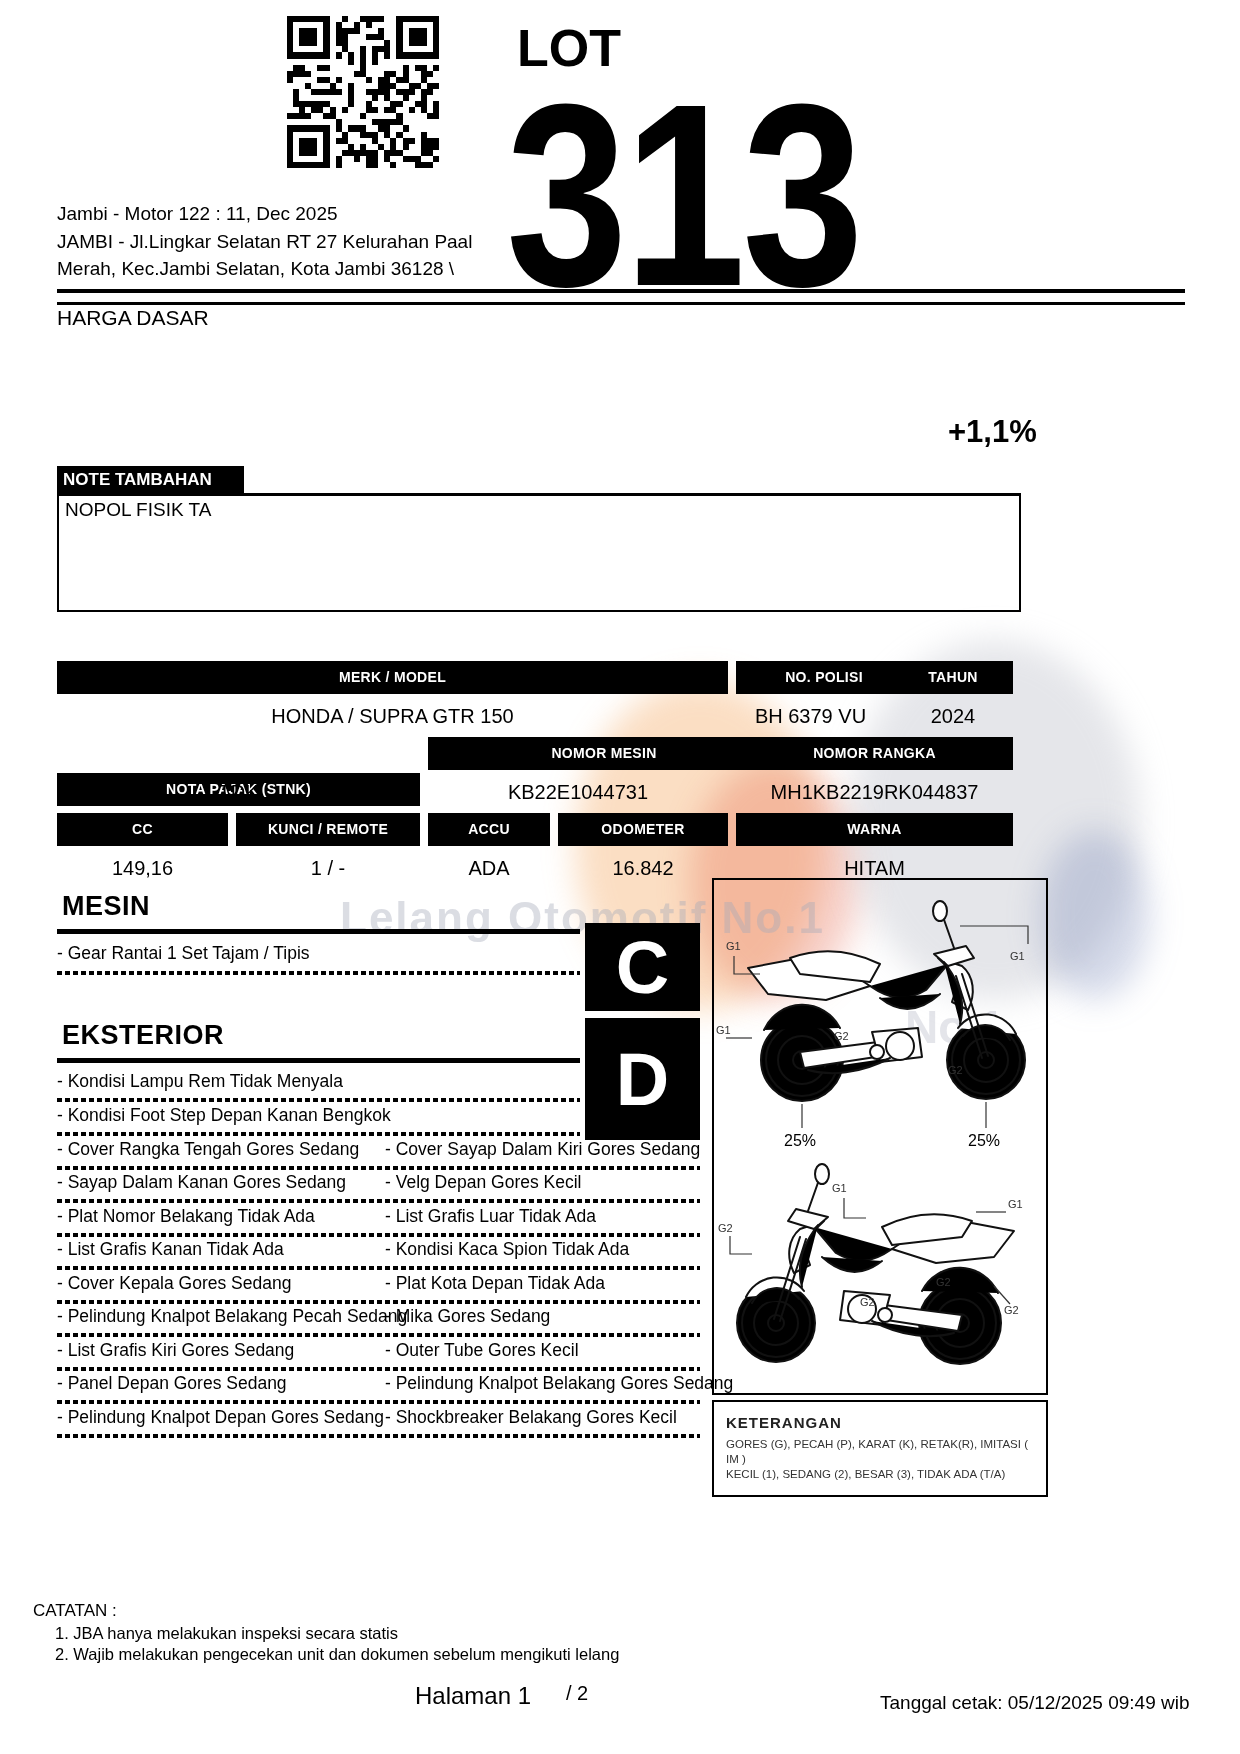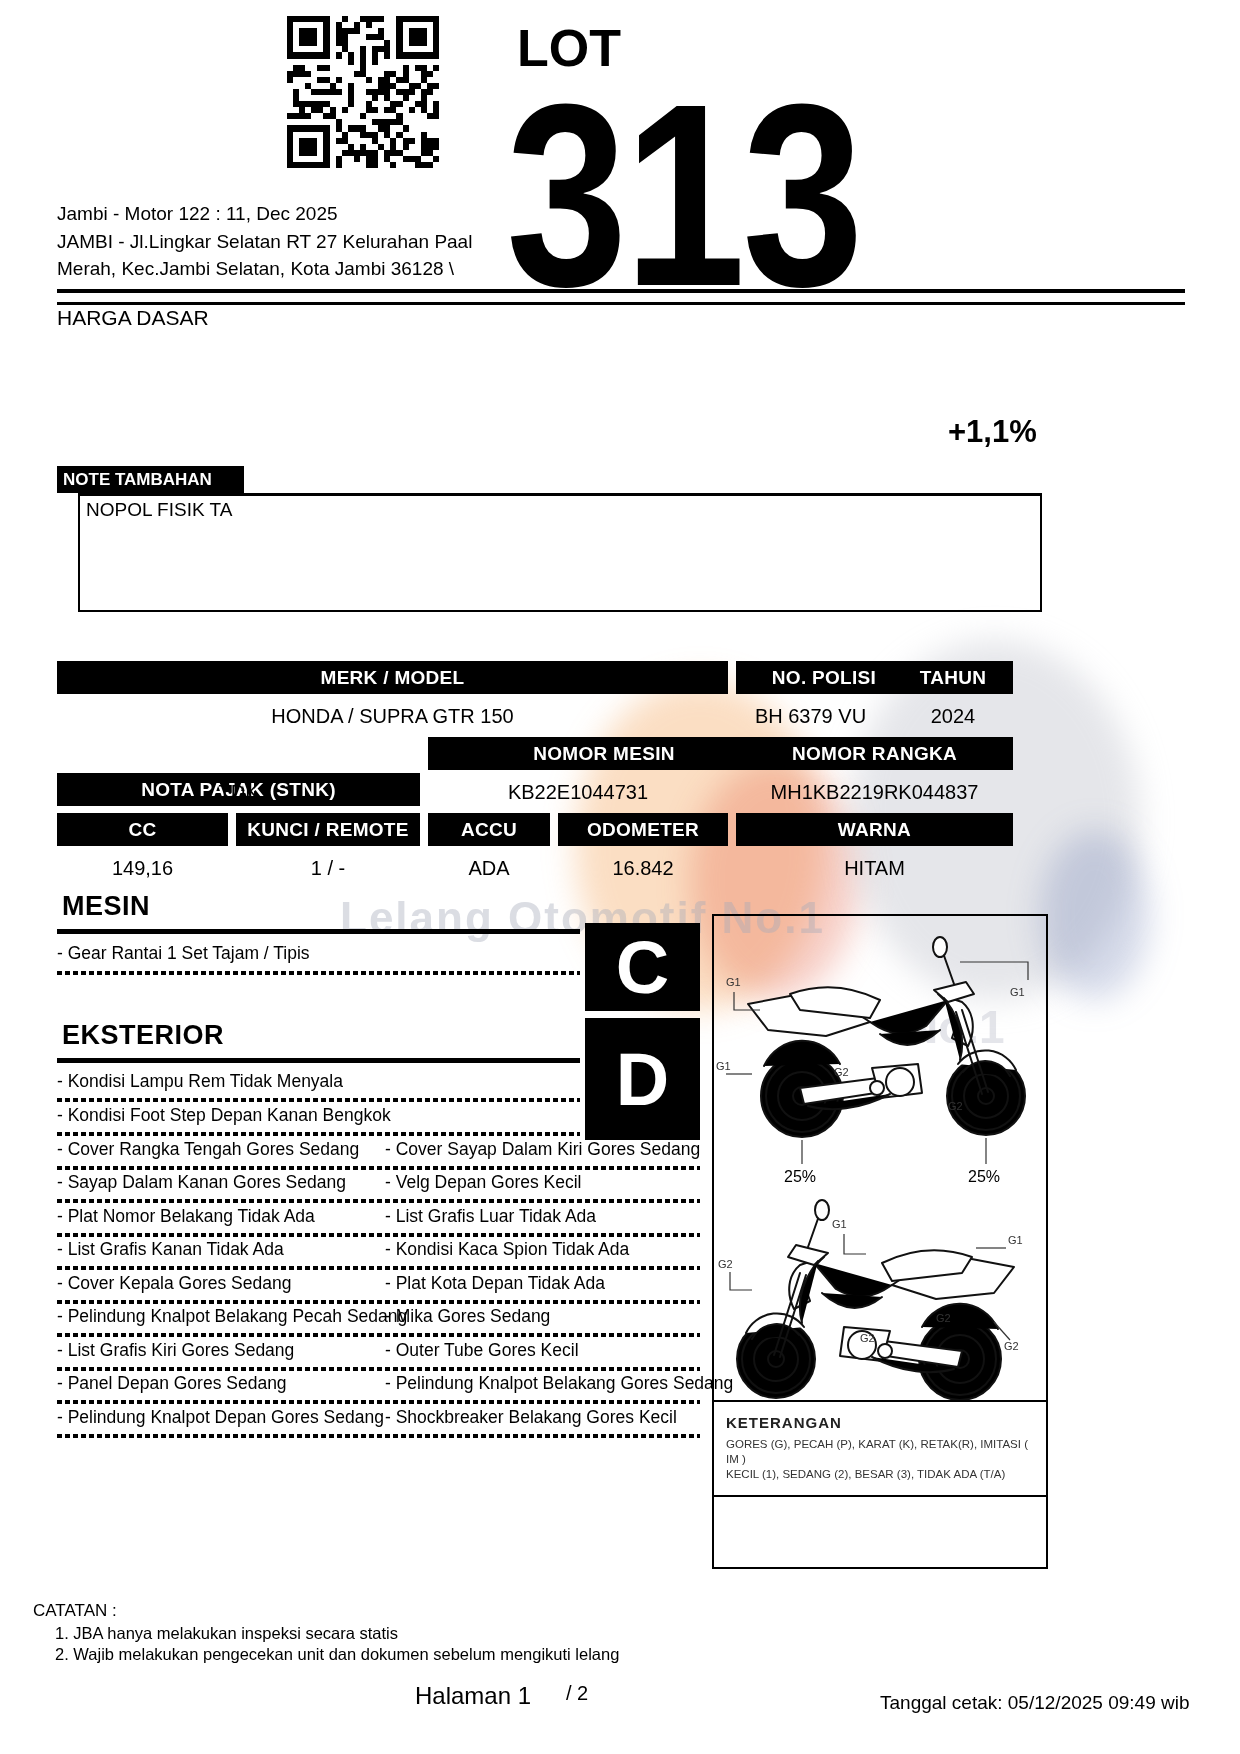--- a/index.html
+++ b/index.html
@@ -5,21 +5,21 @@
   html,body{margin:0;padding:0;background:#fff;}
   #page{position:relative;width:1240px;height:1754px;background:#fff;overflow:hidden;
         font-family:"Liberation Sans",sans-serif;color:#000;}
   .abs{position:absolute;}
   .layer{position:absolute;inset:0;}
   #wm-layer{z-index:0;}
   #content{z-index:1;}
   .wm-blob{position:absolute;border-radius:50%;filter:blur(16px);}
   .wm-text{position:absolute;font-weight:bold;white-space:nowrap;}
   .bar{position:absolute;background:#000;color:#fff;font-weight:bold;text-align:center;
-       height:33px;line-height:33px;font-size:19px;letter-spacing:.3px;}
+       height:33px;line-height:33px;font-size:14px;letter-spacing:.3px;}
   .val{position:absolute;text-align:center;font-size:20px;height:40px;line-height:40px;white-space:nowrap;}
   .rule-thick{position:absolute;height:5px;background:#000;}
   .dotted{position:absolute;height:4px;
           background:repeating-linear-gradient(90deg,#000 0 5px,transparent 5px 8px);}
   .item{position:absolute;font-size:17.5px;white-space:nowrap;}
   .sec-title{position:absolute;font-size:27px;font-weight:bold;letter-spacing:.5px;}
   .grade-box{position:absolute;background:#000;color:#fff;display:flex;align-items:center;
              justify-content:center;font-weight:bold;font-size:74px;}
   .diagram text{font-size:11px;fill:#333;font-family:"Liberation Sans",sans-serif;}
   .diagram text.pct{font-size:16px;fill:#000;}
@@ -348,21 +348,21 @@
       <div>JAMBI - Jl.Lingkar Selatan RT 27 Kelurahan Paal</div>
       <div>Merah, Kec.Jambi Selatan, Kota Jambi 36128 \</div>
     </div>
     <div class="abs" style="left:57px;top:289px;width:1128px;height:9px;border-top:4px solid #000;border-bottom:3px solid #000;"></div>
 
     <div class="abs" style="left:57px;top:306px;font-size:21px;">HARGA DASAR</div>
     <div class="abs" style="left:948px;top:414px;font-size:31px;font-weight:bold;">+1,1%</div>
 
     <div class="abs" style="left:57px;top:466px;width:187px;height:27px;background:#000;color:#fff;font-weight:bold;
                 font-size:17px;line-height:27px;padding-left:6px;box-sizing:border-box;">NOTE TAMBAHAN</div>
-    <div class="abs" style="left:57px;top:493px;width:964px;height:119px;border:2px solid #000;border-top:3px solid #000;box-sizing:border-box;margin-left:21px;">
+    <div class="abs" style="left:57px;top:493px;width:964px;height:119px;border:2px solid #000;border-top:3px solid #000;box-sizing:border-box;">
       <div style="font-size:19px;padding:3px 6px;">NOPOL FISIK TA</div>
     </div>
 
     <div class="bar" style="left:57px;top:661px;width:671px;">MERK / MODEL</div>
     <div class="bar" style="left:736px;top:661px;width:176px;">NO. POLISI</div>
     <div class="bar" style="left:893px;top:661px;width:120px;">TAHUN</div>
     <div class="val" style="left:57px;top:696px;width:671px;">HONDA / SUPRA GTR 150</div>
     <div class="val" style="left:736px;top:696px;width:149px;">BH 6379 VU</div>
     <div class="val" style="left:893px;top:696px;width:120px;">2024</div>
 
@@ -432,21 +432,21 @@
     <div class="dotted" style="left:57px;top:1367px;width:643px;"></div>
 
     <div class="item" style="left:57px;top:1373px;">- Panel Depan Gores Sedang</div>
     <div class="item" style="left:385px;top:1373px;">- Pelindung Knalpot Belakang Gores Sedang</div>
     <div class="dotted" style="left:57px;top:1400px;width:643px;"></div>
 
     <div class="item" style="left:57px;top:1407px;">- Pelindung Knalpot Depan Gores Sedang</div>
     <div class="item" style="left:385px;top:1407px;">- Shockbreaker Belakang Gores Kecil</div>
     <div class="dotted" style="left:57px;top:1434px;width:643px;"></div>
 
-    <div class="abs diagram" style="left:712px;top:878px;width:336px;height:655px;border:2px solid #000;box-sizing:border-box;margin-top:36px;">
+    <div class="abs diagram" style="left:712px;top:878px;width:336px;height:517px;border:2px solid #000;box-sizing:border-box;">
       <svg width="332" height="513" viewBox="0 0 332 513">
         <defs>
           <g id="moto-defs" fill="none">
             <g id="moto">
               <circle cx="72" cy="158" r="41"></circle>
                 <circle cx="72" cy="158" r="36"></circle>
               <circle cx="72" cy="158" r="24"></circle>
                 <circle cx="72" cy="158" r="9"></circle>
               <circle cx="256" cy="158" r="39"></circle>
                 <circle cx="256" cy="158" r="34"></circle>

